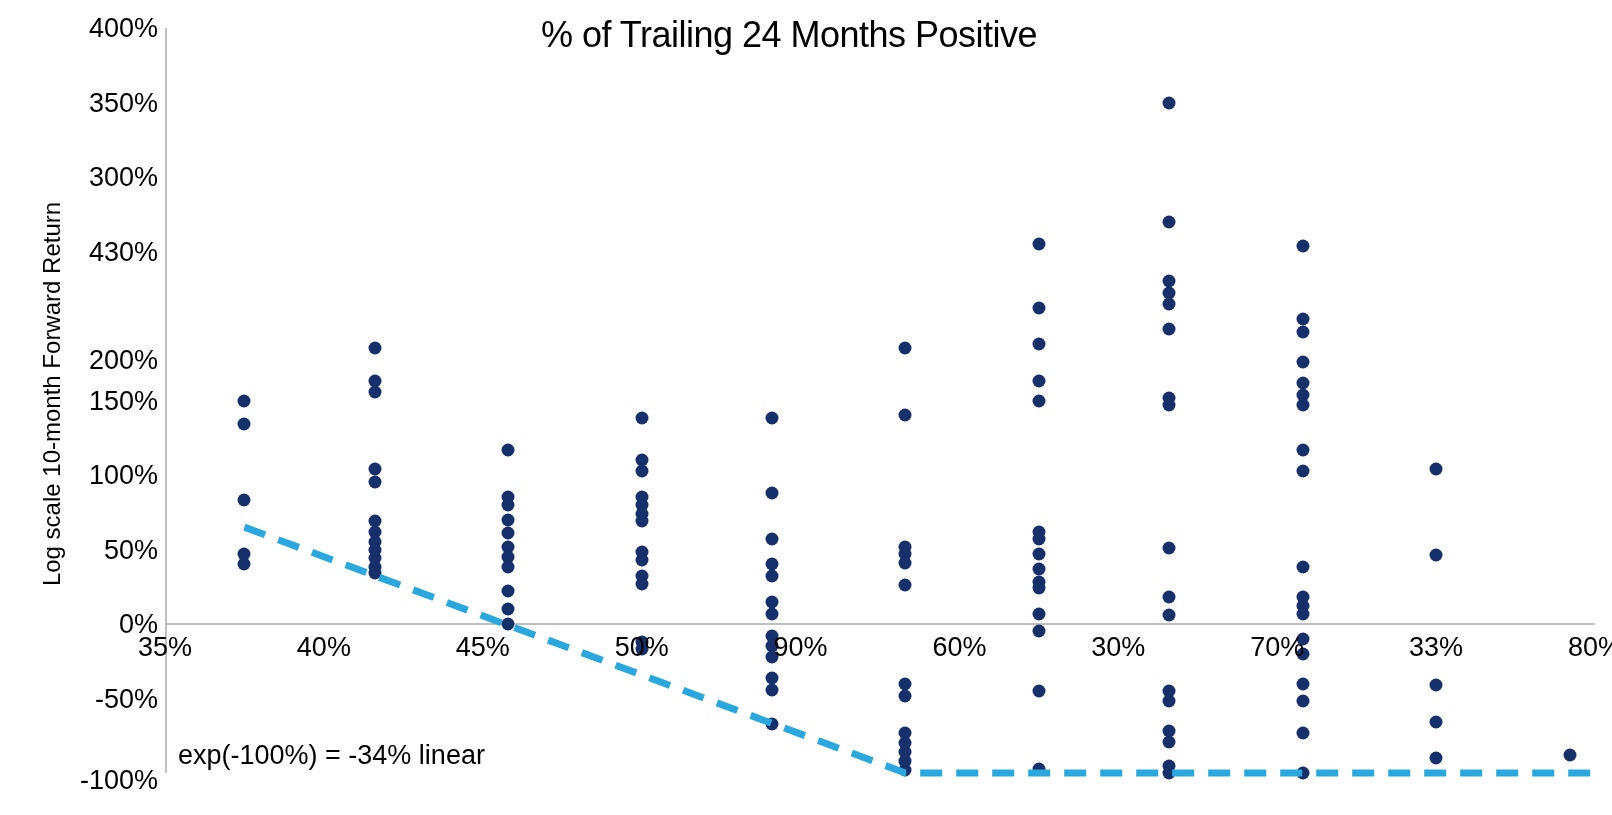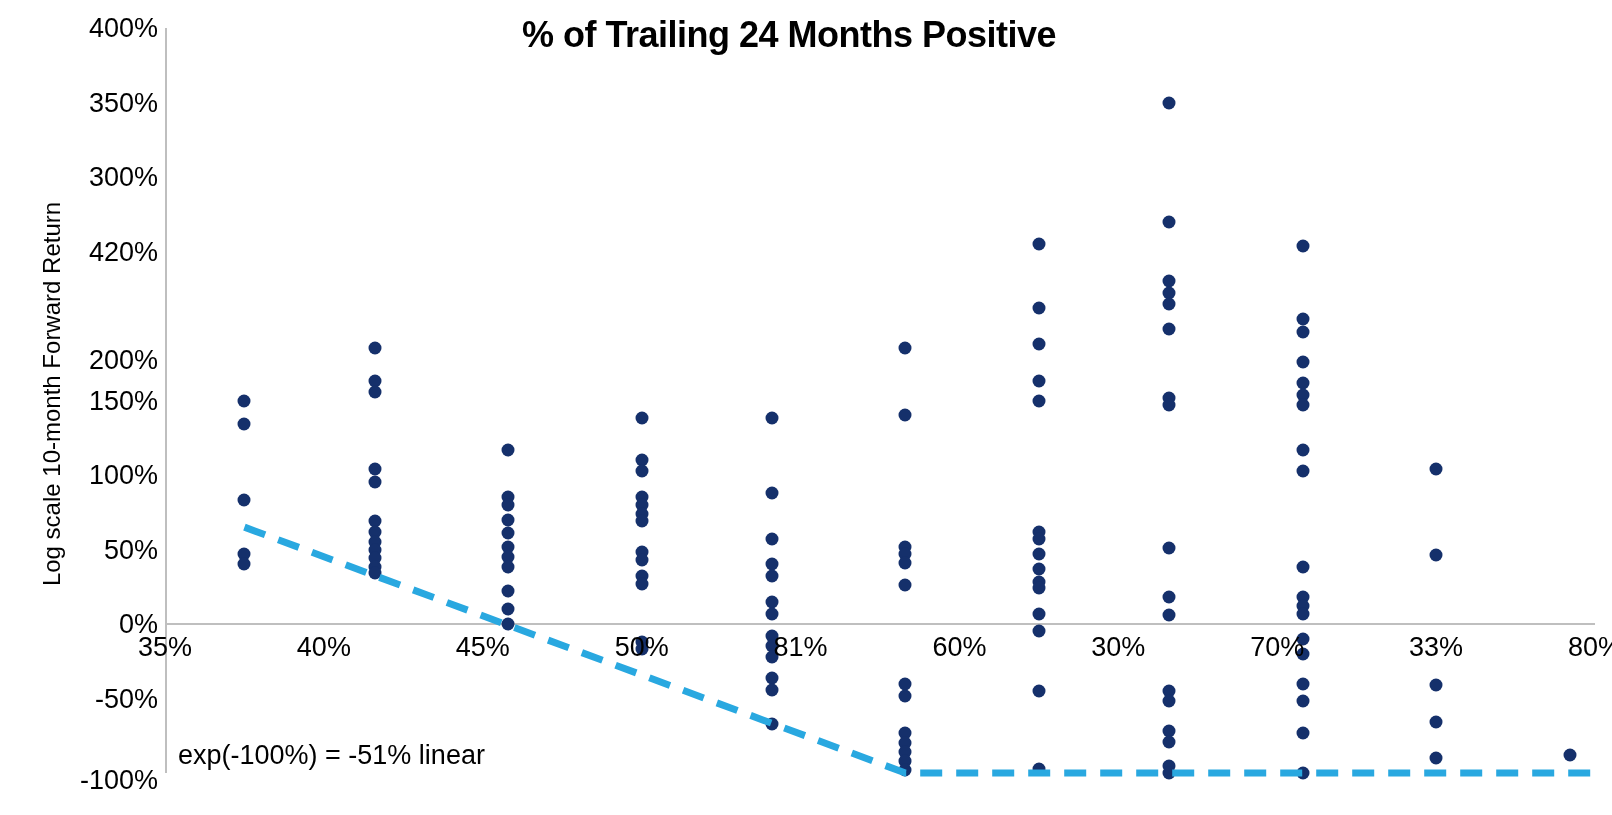--- a/index.html
+++ b/index.html
@@ -2,21 +2,21 @@
 <html><head>
 <meta charset="utf-8">
 <style>
   html,body{margin:0;padding:0;background:#ffffff;}
   body{width:1612px;height:815px;overflow:hidden;
        font-family:"Liberation Sans", sans-serif;color:#000;}
   #root{position:relative;width:1612px;height:815px;}
 
   #chart-title{
     position:absolute; left:0; top:14px; width:1612px;
-    text-align:center; font-size:36px; font-weight:bold;
+    text-align:center; font-size:36px; font-weight:normal;
     letter-spacing:-0.5px;
   }
   
   #chart-title span{display:inline-block; transform:translateX(-17px);}
 
   #y-axis-title{
     position:absolute;
     left:-208px; top:380px;
     width:520px; text-align:center;
     transform:rotate(-90deg);
@@ -81,21 +81,21 @@
 <div id="root">
 
   <div id="chart-title"><span>% of Trailing 24 Months Positive</span></div>
 
   <div id="y-axis-title">Log scale 10-month Forward Return</div>
 
   <div id="y-ticks">
       <div class="ytick" style="top: 28px;">400%</div>
       <div class="ytick" style="top: 102.5px;">350%</div>
       <div class="ytick" style="top: 177px;">300%</div>
-      <div class="ytick" style="top: 251.5px;">420%</div>
+      <div class="ytick" style="top: 251.5px;">430%</div>
       <div class="ytick" style="top: 326px; margin-top: 34px;">200%</div>
       <div class="ytick" style="top: 400.5px;">150%</div>
       <div class="ytick" style="top: 475px;">100%</div>
       <div class="ytick" style="top: 549.5px;">50%</div>
       <div class="ytick" style="top: 624px;">0%</div>
       <div class="ytick" style="top: 698.5px;">-50%</div>
       <div class="ytick" style="top: 743px; margin-top: 37px;">-100%</div>
     </div>
 
   <div id="plot">
@@ -228,24 +228,24 @@
         <div class="dot" style="background: rgb(21, 48, 107); left: 1404.58px; top: 727.12px;"></div>
       </div>
     <svg id="payoff-line" viewBox="0 0 1430 745" width="1430" height="745">
         <polyline points="79.44444444444444,499.15 740.4222222222221,745 1430,745" fill="none" stroke="#29a8e0" stroke-width="7" stroke-dasharray="22 14" stroke-linecap="butt"></polyline>
       </svg>
     <div id="x-ticks" style="top: 604px;">
         <div class="xtick" style="left: 0px;">35%</div>
         <div class="xtick" style="left: 158.889px;">40%</div>
         <div class="xtick" style="left: 317.778px;">45%</div>
         <div class="xtick" style="left: 476.667px;">50%</div>
-        <div class="xtick" style="left: 635.556px;">81%</div>
+        <div class="xtick" style="left: 635.556px;">90%</div>
         <div class="xtick" style="left: 794.444px;">60%</div>
         <div class="xtick" style="left: 953.333px;">30%</div>
         <div class="xtick" style="left: 1112.22px;">70%</div>
         <div class="xtick" style="left: 1271.11px;">33%</div>
         <div class="xtick" style="left: 1430px;">80%</div>
       </div>
   </div>
 
-  <div id="annot-exp">exp(-100%) = -51% linear</div>
+  <div id="annot-exp">exp(-100%) = -34% linear</div>
 
 </div>
 
 </body></html>

